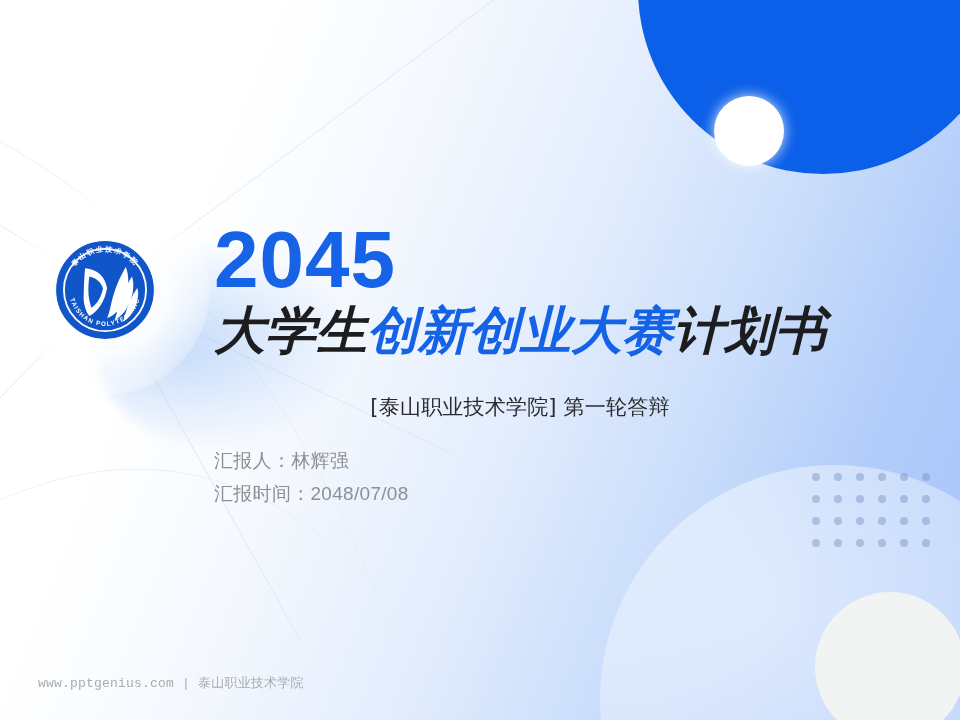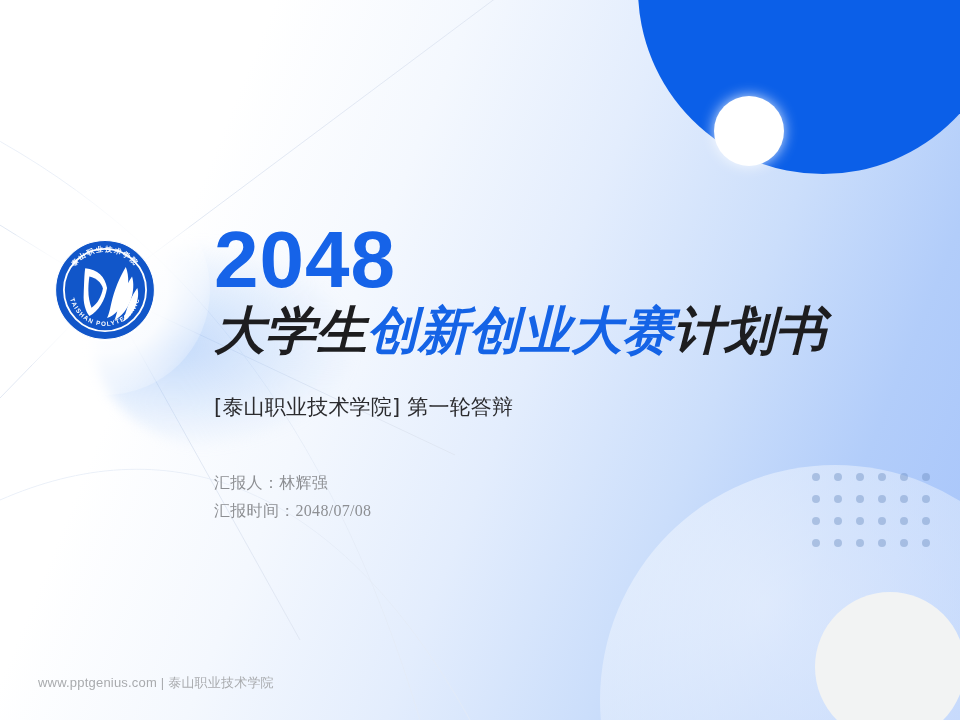--- a/index.html
+++ b/index.html
@@ -145,37 +145,38 @@
   .hl-blue { color: #1463e6; }
 
   #subtitle {
     margin-top: 34px;
     font-family: "DejaVu Sans", "Liberation Sans", sans-serif;
     font-size: 21px;
     font-weight: 400;
     color: #2b2b2e;
     letter-spacing: 0.2px;
     white-space: nowrap;
+    text-align: center;
   }
 
   #meta {
-    margin-top: 48px;
-    font-family: Liberation Serif, serif;
-    font-size: 16px;
+    margin-top: 24px;
+    font-family: Liberation Sans, sans-serif;
+    font-size: 19px;
     line-height: 1.72;
     color: #8d8f93;
     letter-spacing: 0.3px;
     white-space: nowrap;
   }
 
   
   #footer {
     position: absolute;
     left: 38px; bottom: 28px;
-    font-family: Liberation Sans, sans-serif;
+    font-family: Liberation Mono, monospace;
     font-size: 13px;
     color: #a9abae;
     letter-spacing: 0.2px;
     z-index: 6;
     white-space: nowrap;
   }
 </style>
 </head>
 <body>
 
@@ -261,21 +262,21 @@
                C 146 155, 155 142, 160 128 C 164 116, 165 104, 162 96 Z"></path>
     </g>
     <g fill="#1156c9">
       <path d="M70 74 C 84 77, 93 86, 96 97 C 93 112, 86 126, 74 134
                C 70 124, 68 112, 68 100 C 68 90, 69 80, 70 74 Z"></path>
     </g>
   </svg>
 
   <div id="content">
 
-    <div id="year">2048</div>
+    <div id="year">2045</div>
 
     <div id="headline">
       <span class="hl-dark">大学生</span><span class="hl-blue">创新创业大赛</span><span class="hl-dark">计划书</span>
     </div>
 
     <div id="subtitle">[泰山职业技术学院] 第一轮答辩</div>
 
     <div id="meta">
       <div>汇报人：林辉强</div>
       <div>汇报时间：2048/07/08</div>

